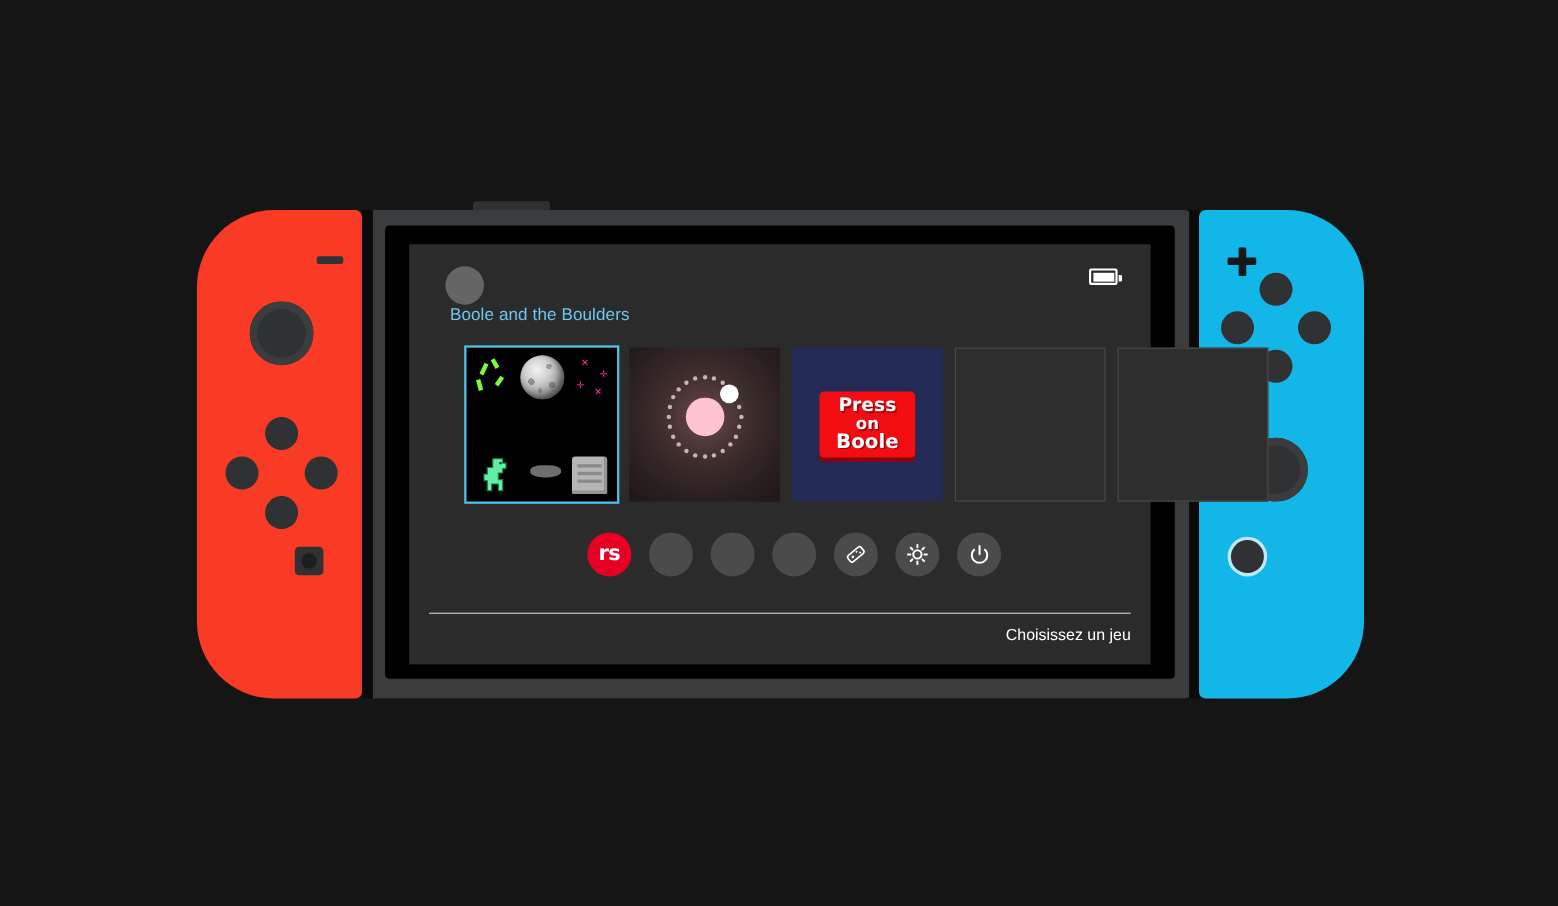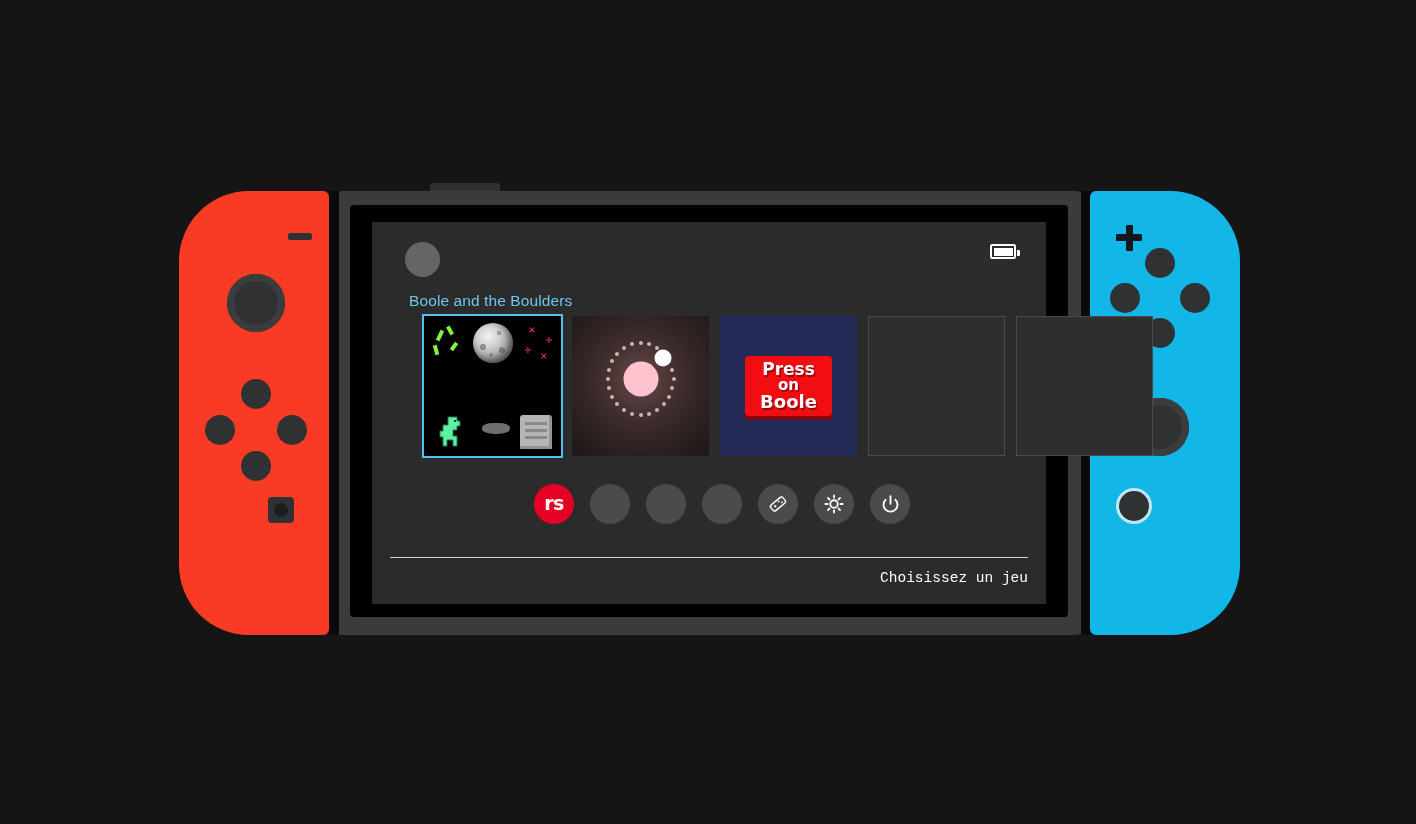--- a/index.html
+++ b/index.html
@@ -105,21 +105,21 @@
   .battery::after {
     content: ""; position: absolute; right: -6px; top: 3.5px;
     width: 3px; height: 6px; background: #ffffff; border-radius: 0 1px 1px 0;
   }
   .battery i {
     position: absolute; left: 1.5px; top: 1.5px; right: 1.5px; bottom: 1.5px;
     background: #ffffff; display: block;
   }
 
   .game-title {
-    position: absolute; left: 37px; top: 70px;
+    position: absolute; left: 37px; top: 56px;
     font-size: 15.5px; color: #6cc6ee; letter-spacing: .1px;
   }
 
   .tile-row { position: absolute; left: 52px; top: 94px; display: flex; gap: 11px; }
   .tile {
     width: 137px; height: 140px; position: relative; overflow: hidden; flex: 0 0 auto;
   }
   .tile.selected { outline: 2px solid #4fc3f0; outline-offset: 0px; }
   .tile.empty { background: #2e2e2e; border: 1px solid #4a4a4a; }
 
@@ -206,21 +206,21 @@
   }
   .dock-btn svg { display: block; }
 
   
   .footer-rule {
     position: absolute; left: 18px; right: 18px; top: 335px;
     height: 1px; background: #cfcfcf;
   }
   .footer-text {
     position: absolute; right: 18px; top: 348px;
-    color: #ffffff; font-size: 14.5px; font-family: Liberation Mono, monospace;
+    color: #ffffff; font-size: 14.5px;
   }
 </style>
 </head>
 <body>
 
 <div id="stage">
 
   <div class="console-top-nub"></div>
   <div class="console-body"></div>
   <div class="rail rail-left"></div>

